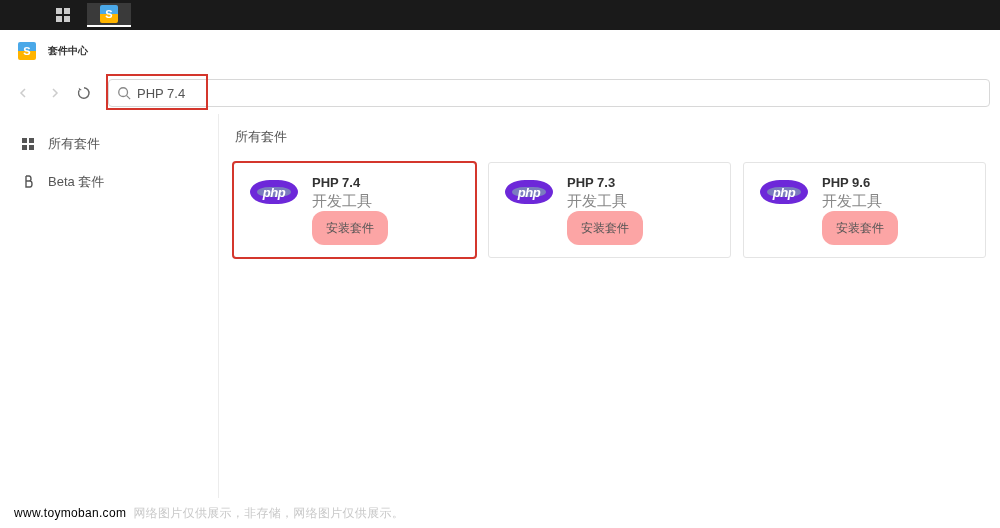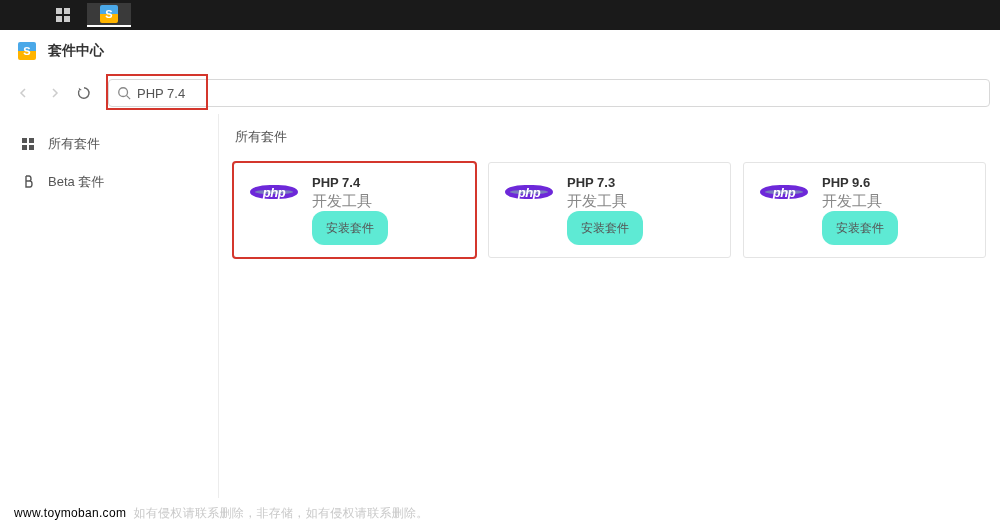--- a/index.html
+++ b/index.html
@@ -7,21 +7,21 @@
 
 .taskbar { height: 30px; background: #1a1a1a; display: flex; align-items: center; padding: 0 6px; }
 .taskbar .left-pad { width: 35px; height: 100%; }
 .task-btn { width: 44px; height: 24px; display: flex; align-items: center; justify-content: center; color: #ccc; margin-right: 2px; }
 .task-btn.active { background: #3a3a3a; border-bottom: 2px solid #fff; }
 .task-btn svg { width: 16px; height: 16px; display: block; }
 .task-icon-s { width: 18px; height: 18px; background: linear-gradient(#4aa8e8 50%, #ffb400 50%); border-radius: 2px; display:flex; align-items:center; justify-content:center; font-size:11px; font-weight:bold; color:#fff; }
 
 .app-header { display: flex; align-items: center; height: 42px; padding: 0 16px; border-bottom: 1px solid transparent; }
 .app-logo { width: 22px; height: 22px; display:flex; align-items:center; justify-content:center; margin-right: 10px; }
-.app-title { font-size: 14px; font-weight: 600; color: #333; font-family: Liberation Serif, serif; }
+.app-title { font-size: 10px; font-weight: 600; color: #333; font-family: Liberation Serif, serif; }
 
 .toolbar { display: flex; align-items: center; height: 42px; padding: 0 10px; gap: 2px; }
 .nav-btn { width: 28px; height: 26px; display: flex; align-items: center; justify-content: center; border: 1px solid transparent; border-radius: 3px; color: #888; cursor: pointer; }
 .nav-btn.disabled { color: #ccc; cursor: default; }
 .refresh-btn { width: 28px; height: 26px; display: flex; align-items: center; justify-content: center; cursor: pointer; color: #666; }
 .search-wrap { flex: 1; display: flex; align-items: center; height: 28px; border: 1px solid #d8d8d8; border-radius: 4px; margin-left: 8px; padding: 0 8px; position: relative; }
 .search-wrap svg { color: #888; flex-shrink: 0; }
 .search-input { flex: 1; border: none; outline: none; font-size: 13px; color: #555; margin-left: 6px; }
 .highlight-box { position: absolute; border: 2px solid #d4362c; pointer-events: none; }
 
@@ -30,25 +30,25 @@
 .side-item { display: flex; align-items: center; height: 32px; padding: 0 10px; margin-bottom: 6px; border-radius: 4px; cursor: pointer; color: #555; font-size: 13px; }
 .side-item svg { width: 16px; height: 16px; margin-right: 12px; flex-shrink: 0; }
 .side-item .label { flex: 1; }
 .side-badge { min-width: 18px; height: 18px; border-radius: 9px; background: #2b78e4; color: #fff; font-size: 11px; display: flex; align-items: center; justify-content: center; padding: 0 5px; }
 
 .main { flex: 1; padding: 14px 14px; border-left: 1px solid #ececec; overflow: auto; }
 .main-header { font-size: 13px; color: #555; margin-bottom: 16px; padding-left: 2px; }
 .card-row { display: flex; gap: 12px; }
 .card { width: 246px; height: 96px; border: 1px solid #e4e4e4; border-radius: 3px; display: flex; padding: 12px 14px; position: relative; }
 .card-icon { width: 52px; height: 30px; display:flex; align-items:center; justify-content:center; margin-right: 12px; margin-top:2px; }
-.php-badge { width: 48px; height: 14px; background: #7b7dbf; border-radius: 50%/60%; display:flex; align-items:center; justify-content:center; font-size: 13px; font-weight: 700; color:#fff; font-style: italic; border: 5px solid #6d28d9; letter-spacing: -0.5px; }
+.php-badge { width: 48px; height: 24px; background: #7b7dbf; border-radius: 50%/60%; display:flex; align-items:center; justify-content:center; font-size: 13px; font-weight: 700; color:#fff; font-style: italic; border: 7px solid #6d28d9; letter-spacing: -0.5px; }
 .card-body { flex: 1; display: flex; flex-direction: column; }
 .card-title { font-size: 13px; font-weight: 600; color: #333; }
 .card-sub { font-size: 15px; color: #888; margin-top: 2px; }
-.install-btn { align-self: flex-start; margin-top: auto; height: 41px; padding: 0 14px; border-radius: 12px; background: #5eead4; color: #555; font-size: 12px; display: flex; align-items: center; cursor: pointer; }
+.install-btn { align-self: flex-start; margin-top: auto; height: 41px; padding: 0 14px; border-radius: 12px; background: #fca5a5; color: #555; font-size: 12px; display: flex; align-items: center; cursor: pointer; }
 .card.highlighted { outline: 2px solid #d4362c; outline-offset: -1px; }
 
 .footer-note { position: absolute; left: 14px; bottom: 6px; font-size: 12px; color: #c9c9c9; letter-spacing: .3px; }
 .footer-note .muted { color: #000000; }
 </style>
 </head>
 <body>
 
 <div class="taskbar">
   <div class="left-pad"></div>
@@ -154,14 +154,14 @@
           <div class="install-btn">安装套件</div>
         </div>
       </div>
 
     </div>
   </div>
 </div>
 
 <div class="footer-note">
   <span class="muted">www.toymoban.com</span>
-  &nbsp;<span>如有侵权请联系删除，非存储，如有侵权请联系删除。</span>
+  &nbsp;<span>网络图片仅供展示，非存储，网络图片仅供展示。</span>
 </div>
 
 </body></html>

